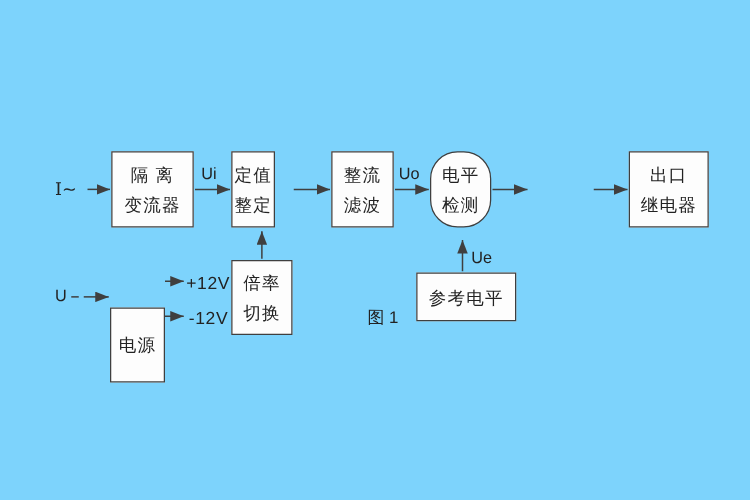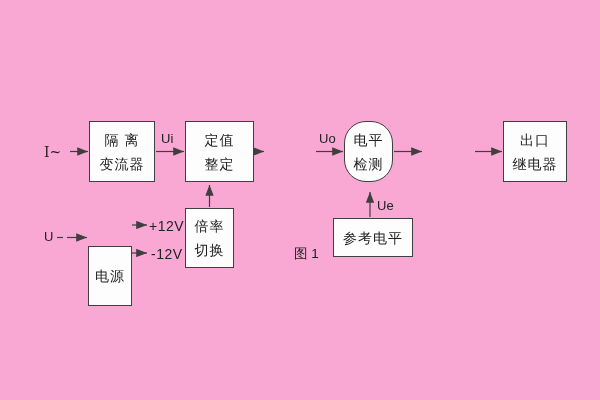--- a/index.html
+++ b/index.html
@@ -8,21 +8,21 @@
     width: 600px;
     height: 400px;
     overflow: hidden;
     background: #fdfdfd;
     font-family: "Liberation Sans", sans-serif;
   }
   .stage {
     position: relative;
     width: 600px;
     height: 400px;
-    background: #f9a8d4;
+    background: #7dd3fc;
     color: #222;
   }
   svg.connectors {
     position: absolute;
     left: 0; top: 0;
     width: 600px; height: 400px;
   }
   .box {
     position: absolute;
     border: 1px solid #3f3f3f;
@@ -51,21 +51,21 @@
   .lbl.serif { font-family: "DejaVu Serif", serif; font-size: 14px; }
   .lbl.rail { font-size: 14px; letter-spacing: 0.5px; }
   .caption {
     position: absolute;
     left: 294px; top: 245px;
     font-size: 13.5px;
     color: #222;
   }
   
   #b-isolation { left: 89px;  top: 121px; width: 66px; height: 61px; }
-  #b-setpoint  { left: 185px; top: 121px; width: 69px; height: 61px; }
+  #b-setpoint  { left: 185px; top: 121px; width: 35px; height: 61px; }
   #b-rect      { left: 265px; top: 121px; width: 50px; height: 61px; }
   #b-level     { left: 344px; top: 121px; width: 49px; height: 61px; border-radius: 22px; }
   #b-drive     { left: 423px; top: 121px; width: 51px; height: 61px; }
   #b-relay     { left: 503px; top: 121px; width: 64px; height: 61px; }
   #b-power     { left: 88px;  top: 208px; width: 44px; height: 60px; margin-top: 38px; }
   #b-ratio     { left: 185px; top: 208px; width: 49px; height: 60px; }
   #b-ref       { left: 333px; top: 218px; width: 80px; height: 39px; }
   
   #l-current { left: 44px;  top: 145px; }
   #l-ui      { left: 161px; top: 132px; }
@@ -105,20 +105,24 @@
   <div class="box" id="b-isolation">
     <span>隔 离</span>
     <span>变流器</span>
   </div>
 
   <div class="box" id="b-setpoint">
     <span>定值</span>
     <span>整定</span>
   </div>
 
+  <div class="box" id="b-rect">
+    <span>整流</span>
+    <span>滤波</span>
+  </div>
 
   <div class="box" id="b-level">
     <span>电平</span>
     <span>检测</span>
   </div>
 
 
   <div class="box" id="b-relay">
     <span>出口</span>
     <span>继电器</span>

